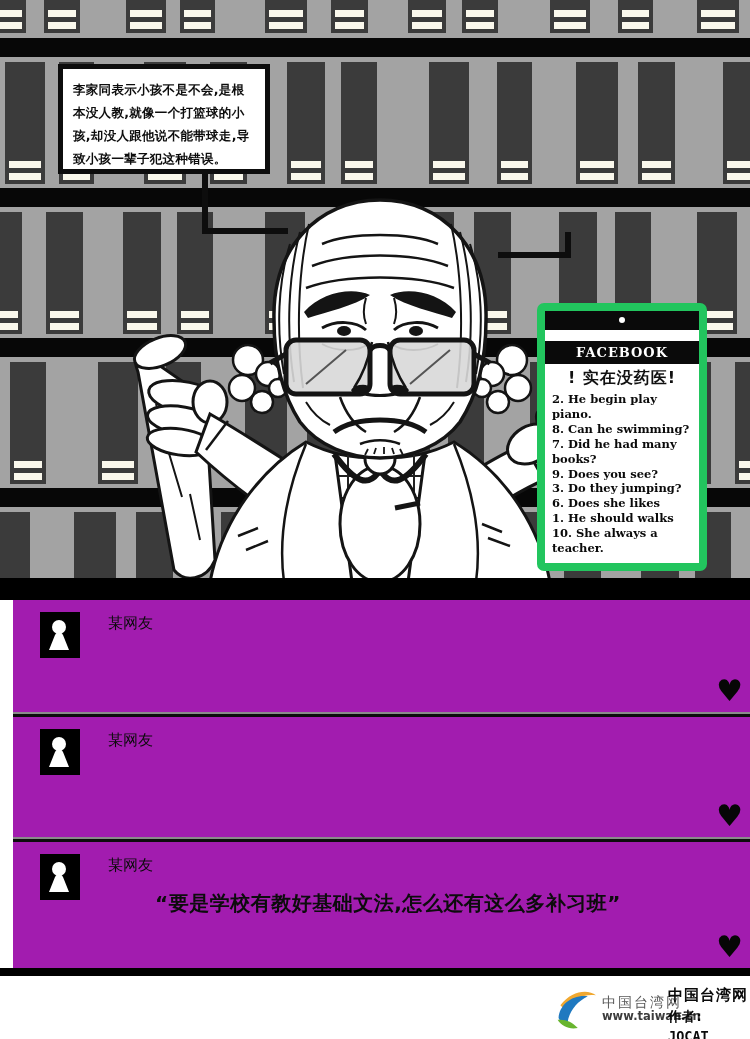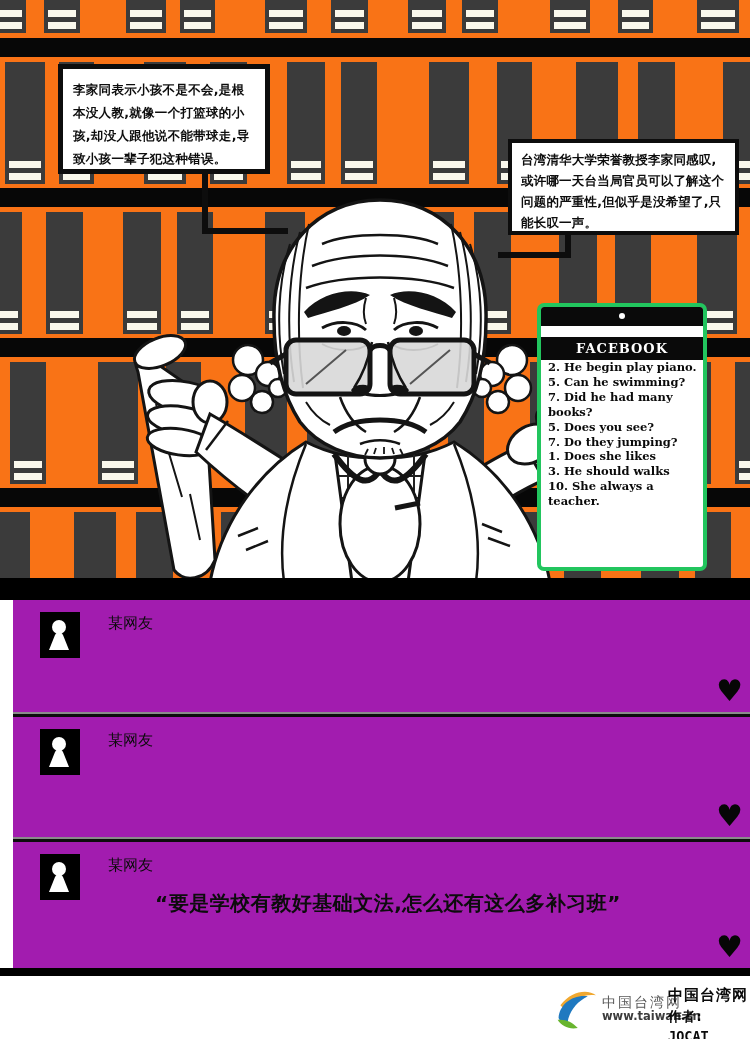--- a/index.html
+++ b/index.html
@@ -1,39 +1,39 @@
 <!DOCTYPE html>
 <html><head>
 <meta charset="utf-8">
 <style>
   *{margin:0;padding:0;box-sizing:border-box}
   html,body{background:#fff}
   #stage{position:relative;width:750px;height:1039px;background:#fff;overflow:hidden;
          font-family:"DejaVu Sans","Liberation Sans",sans-serif;color:#111}
 
   
-  #comic{position:absolute;left:0;top:0;width:750px;height:600px;background:#f97316;overflow:hidden}
+  #comic{position:absolute;left:0;top:0;width:750px;height:600px;background:#a3a3a3;overflow:hidden}
   .book-row{position:absolute;left:0;width:750px;height:122px;z-index:1}
   .book{position:absolute;top:0;height:100%;background:#3b3b3b}
   .book::before,.book::after{content:"";position:absolute;left:4px;right:4px;height:7px;background:#faf8ec}
   .book::before{bottom:16px}
   .book::after{bottom:4px}
   .shelf{position:absolute;left:0;width:750px;height:19px;background:#070707;z-index:1}
   #bottombar{position:absolute;left:0;top:578px;width:750px;height:22px;background:#000;z-index:3}
 
   #figure-svg{position:absolute;left:110px;top:192px;width:440px;height:390px;z-index:2;overflow:visible}
 
   .conn{position:absolute;background:#0d0d0d;z-index:3}
   .bubble{position:absolute;background:#fff;border:5px solid #0d0d0d;font-weight:700;color:#0d0d0d;z-index:4}
   #bubble1{left:58px;top:64px;width:212px;height:110px;padding:9px 8px 0 10px;font-size:12.5px;line-height:23px;letter-spacing:.3px}
   #bubble2{left:508px;top:139px;width:231px;height:96px;border-width:4px;padding:6px 8px 0 9px;font-size:12.5px;line-height:21px;letter-spacing:.2px}
 
   
   #fb-panel{position:absolute;left:537px;top:303px;width:170px;height:268px;background:#fff;
-            border:4px solid #22c55e;border-radius:7px;z-index:5;overflow:hidden}
+            border:8px solid #22c55e;border-radius:7px;z-index:5;overflow:hidden}
   #fb-head{position:relative;height:19px;background:#0a0a0a}
   #fb-dot{position:absolute;left:50%;top:6px;width:6px;height:6px;margin-left:-3px;border-radius:50%;background:#fff}
   #fb-strip{height:11px;background:#fff}
   #fb-titlebar{height:23px;background:#0a0a0a;color:#fff;text-align:center;
                font-family:"DejaVu Serif","Liberation Serif",serif;font-weight:700;font-size:13px;line-height:23px;letter-spacing:1px}
   #fb-heading{font-size:16px;font-weight:700;text-align:center;margin:4px 0 3px 0;letter-spacing:1px}
   #fb-list{padding:0 5px 0 7px;font-family:"DejaVu Serif","Liberation Serif",serif;font-weight:700;
            font-size:11.5px;line-height:14.9px;color:#0a0a0a}
 
   
@@ -230,36 +230,36 @@
         <path d="M258,257 L255,263 M266,256 L264,262 M274,255 L274,262 M282,256 L284,262 M290,257 L293,263" stroke="#141414" stroke-width="1.8"></path>
       </g>
     </svg>
 
     <div class="conn" style="left:202px;top:172px;width:6px;height:62px"></div>
     <div class="conn" style="left:202px;top:228px;width:86px;height:6px"></div>
     <div class="conn" style="left:565px;top:232px;width:6px;height:26px"></div>
     <div class="conn" style="left:498px;top:252px;width:73px;height:6px"></div>
 
     <div class="bubble" id="bubble1">李家同表示小孩不是不会,是根本没人教,就像一个打篮球的小孩,却没人跟他说不能带球走,导致小孩一辈子犯这种错误。</div>
-    <div class="bubble" id="bubble2">台湾清华大学荣誉教授李家同感叹,或许哪一天台当局官员可以了解这个问题的严重性,但似乎是没希望了,只能长叹一声。</div>
 
     <div id="fb-panel">
       <div id="fb-head">
         <div id="fb-dot"></div>
       </div>
       <div id="fb-strip"></div>
       <div id="fb-titlebar">FACEBOOK</div>
+      <div id="fb-heading">! 实在没药医!</div>
       <div id="fb-list">
         <div class="fb-item">2. He begin play piano.</div>
-        <div class="fb-item">5. Can he swimming?</div>
+        <div class="fb-item">8. Can he swimming?</div>
         <div class="fb-item">7. Did he had many books?</div>
-        <div class="fb-item">5. Does you see?</div>
-        <div class="fb-item">7. Do they jumping?</div>
-        <div class="fb-item">1. Does she likes</div>
-        <div class="fb-item">3. He should walks</div>
+        <div class="fb-item">9. Does you see?</div>
+        <div class="fb-item">3. Do they jumping?</div>
+        <div class="fb-item">6. Does she likes</div>
+        <div class="fb-item">1. He should walks</div>
         <div class="fb-item">10. She always a teacher.</div>
       </div>
     </div>
 
     <div id="bottombar"></div>
   </div>
 
   <div id="comments">
 
     <div class="comment" style="top:0;height:112px">

